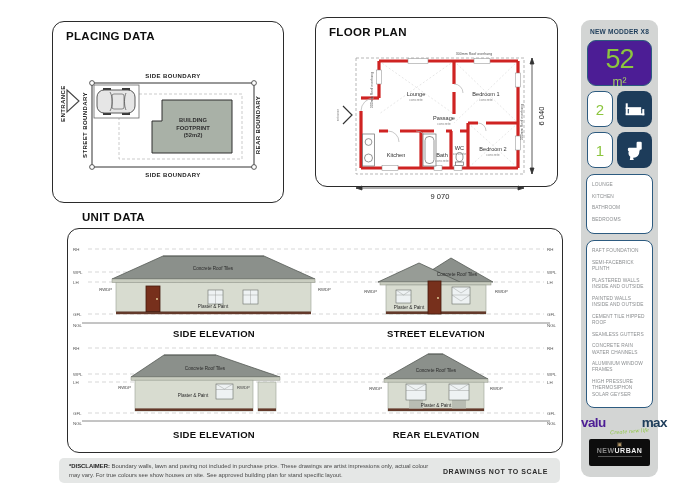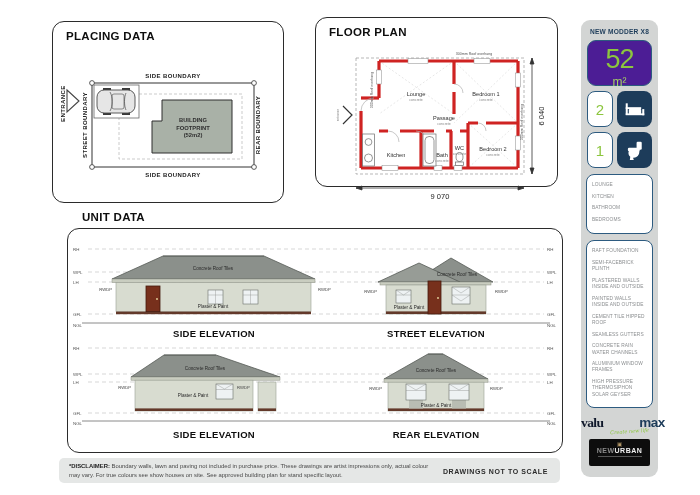--- a/index.html
+++ b/index.html
@@ -28,21 +28,21 @@
   .area-num{font-size:27px;color:#8cc63e;line-height:36px;letter-spacing:-1px;}
   .area-unit{font-size:12px;color:#a5d263;margin-top:-2px;}
   .count-row{display:flex;margin:5px 6px 0;gap:4px;height:36px;}
   .count-box{width:26px;background:#fff;border:1.5px solid #2d5b80;border-radius:8px;box-sizing:border-box;
              display:flex;align-items:center;justify-content:center;font-size:15px;color:#8cc63e;}
   .icon-box{flex:1;background:#1d3c5a;border-radius:8px;display:flex;align-items:center;justify-content:center;}
   .list-box{margin:6px 5px 0;background:#fff;border:1.2px solid #2d5b80;border-radius:8px;padding:7px 5px 4px;
             font-size:4.8px;color:#8b8e90;letter-spacing:.1px;box-sizing:border-box;}
   .list-box .li{margin-bottom:5.5px;line-height:1.3;}
   .valumax{margin-top:9px;text-align:center;font-weight:bold;font-size:13.5px;letter-spacing:-.6px;line-height:12px;}
-  .valumax .v{color:#0f172a;font-family:Liberation Serif, serif;}
+  .valumax .v{color:#4c1d95;}
   .valumax .m{color:#1d3c5a;margin-left:36px;}
   .tagline{text-align:right;margin:0 9px 0 0;font-size:5px;font-style:italic;color:#8cc63e;transform:rotate(-4deg);font-family:"DejaVu Serif",serif;}
   .newurban{margin:4px 8px 0;background:#0d0d0d;border-radius:2px;height:27px;text-align:center;padding-top:3px;box-sizing:border-box;}
   .nu-emblem{color:#b69a6a;font-size:5.5px;line-height:5px;}
   .nu-text{font-size:7px;font-weight:bold;letter-spacing:.5px;line-height:8px;}
   .nu-text .n{color:#8d8d8d;}
   .nu-text .u{color:#f2f2f2;}
   .nu-rule{margin:1px auto 0;width:44px;border-top:1px solid #555;}
   
   .disclaimer{position:absolute;left:59px;top:458px;width:501px;height:25px;background:#e5e7e6;border-radius:5px;

